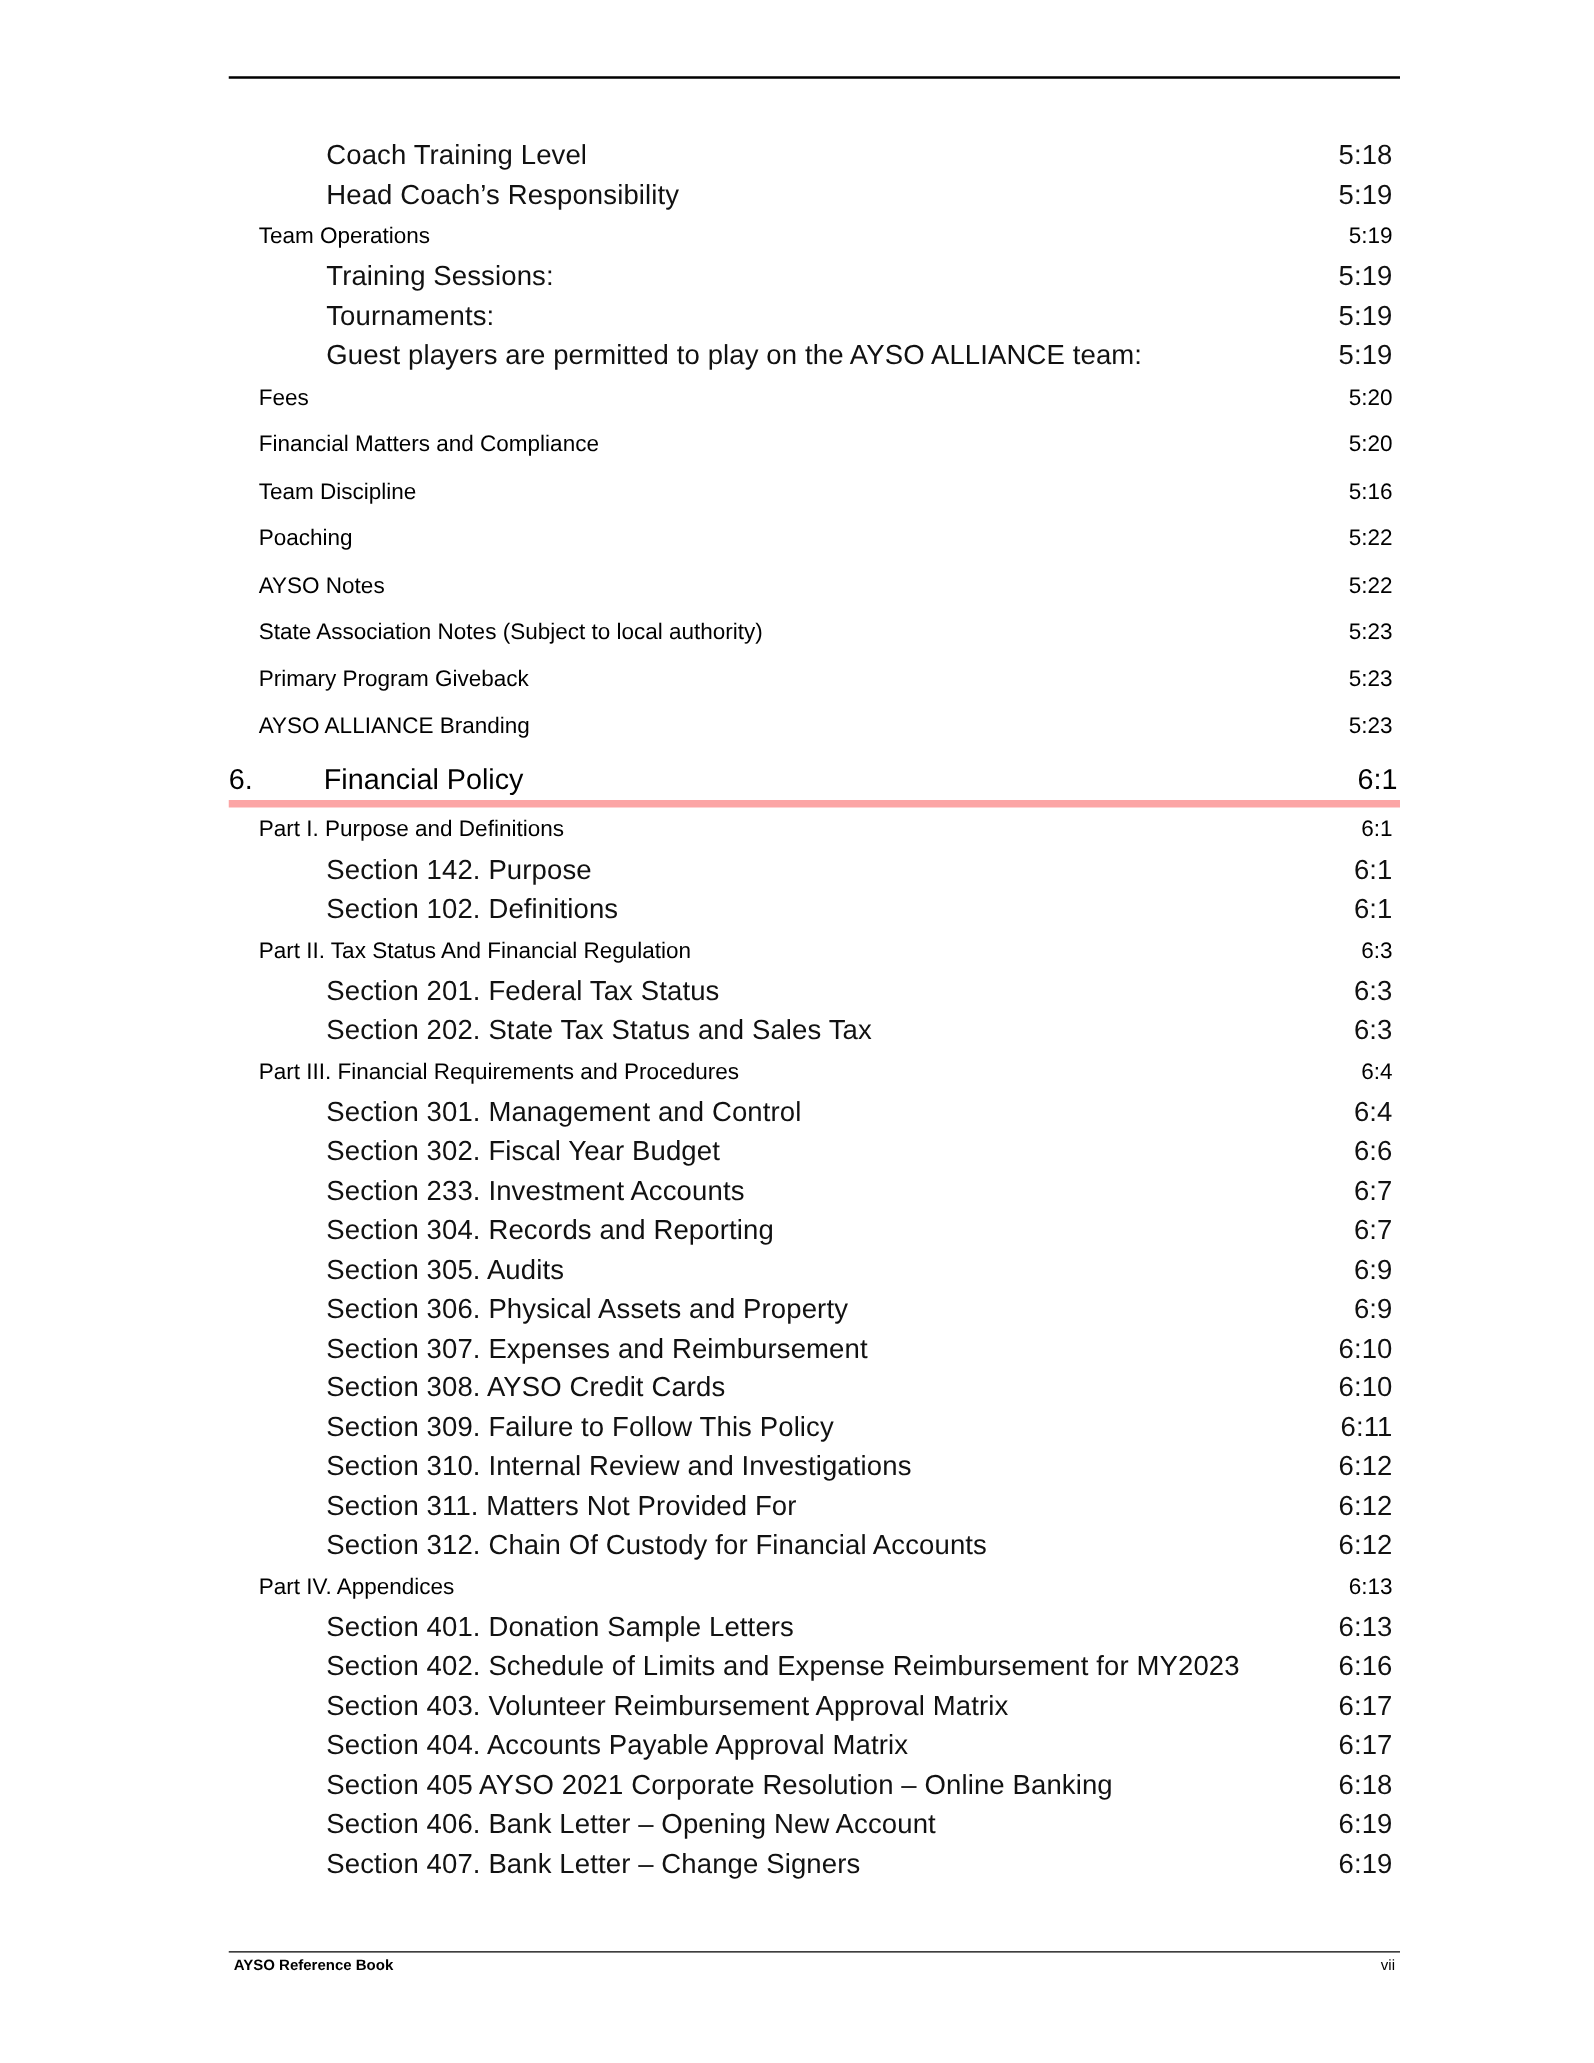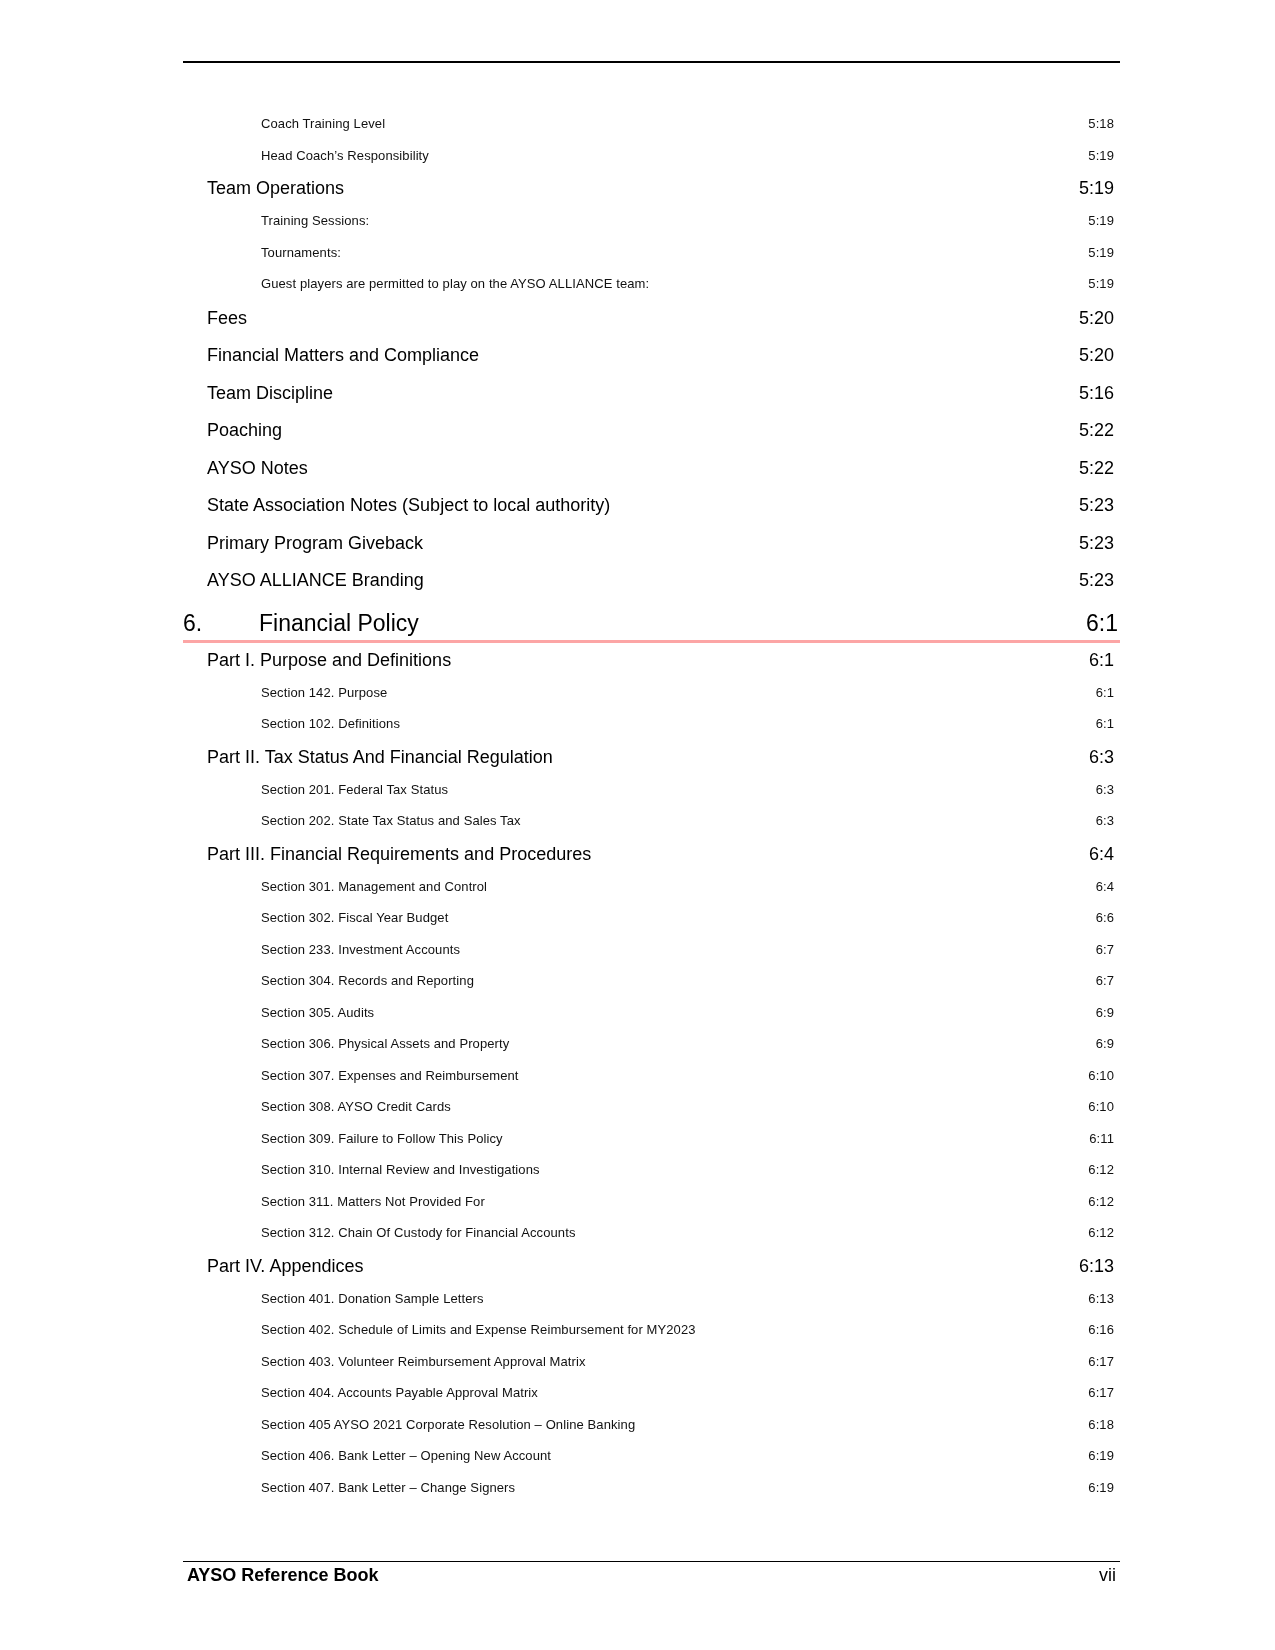--- a/index.html
+++ b/index.html
@@ -1,27 +1,27 @@
 <!DOCTYPE html>
 <html><head>
 <meta charset="utf-8">
 <style>
   html, body { margin: 0; padding: 0; background: #ffffff; }
   body { width: 1275px; height: 1650px; position: relative; font-family: "Liberation Sans", sans-serif; color: #000; }
   .top-rule { position: absolute; left: 183px; top: 61px; width: 937px; height: 2px; background: #000; }
   .toc { position: absolute; left: 183px; top: 108px; width: 937px; }
   .row { display: flex; justify-content: space-between; align-items: baseline; padding-right: 6px; }
   .row .t { white-space: nowrap; }
-  .lvl3 { padding-left: 78px; font-size: 13px; height: 31.5px; line-height: 31.5px; color: #111; letter-spacing: 0.1px; }
+  .lvl3 { padding-left: 78px; font-size: 22px; height: 31.5px; line-height: 31.5px; color: #111; letter-spacing: 0.1px; }
   .lvl2 { padding-left: 24px; font-size: 18px; font-weight: normal; height: 37.5px; line-height: 37.5px; }
   .lvl2.tight { height: 34px; line-height: 34px; }
-  .lvl1 { font-size: 23px; height: 40px; line-height: 46px; border-bottom: 3px solid #fca5a5; padding-right: 2px; }
+  .lvl1 { font-size: 23px; height: 40px; line-height: 46px; border-bottom: 6px solid #fca5a5; padding-right: 2px; }
   .lvl1 .num { display: inline-block; width: 76px; }
   .footer-rule { position: absolute; left: 183px; top: 1561px; width: 937px; height: 1px; background: #000; }
-  .footer { position: absolute; left: 187px; top: 1565px; width: 929px; display: flex; justify-content: space-between; font-size: 18px; }
+  .footer { position: absolute; left: 187px; top: 1565px; width: 929px; display: flex; justify-content: space-between; font-size: 12px; }
   .footer .title { font-weight: bold; }
 </style>
 </head>
 <body>
 
 <div class="top-rule"></div>
 
 <div class="toc" id="toc">
     <div class="row lvl3">
       <span class="t">Coach Training Level</span>

